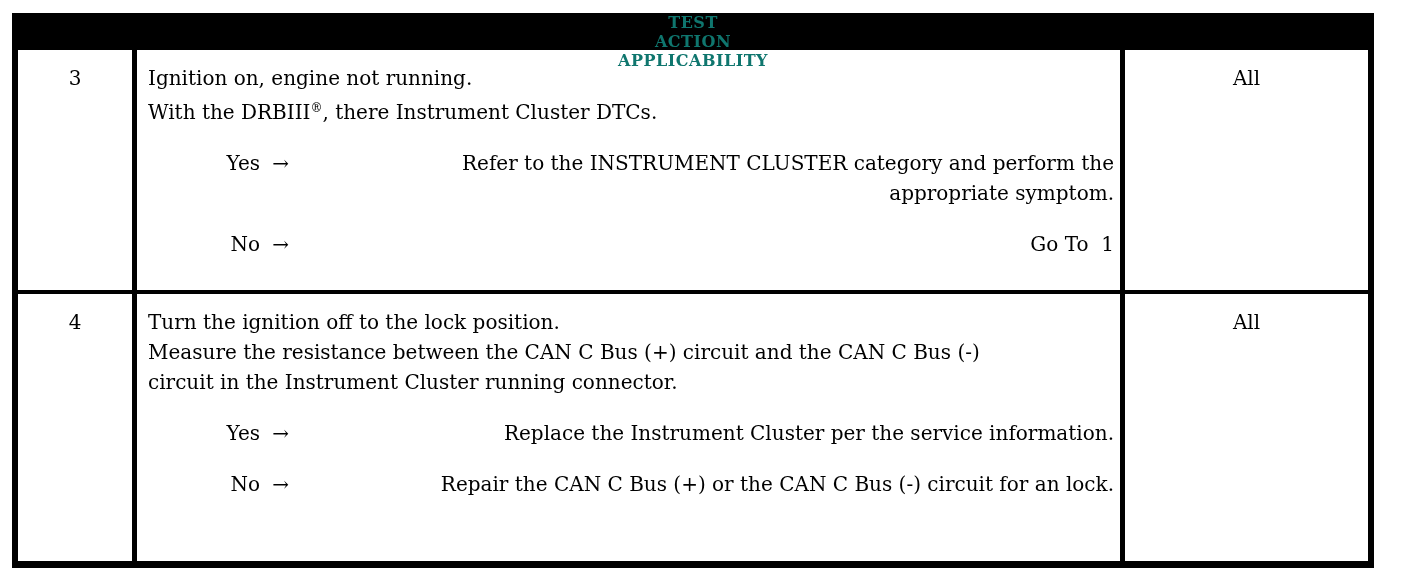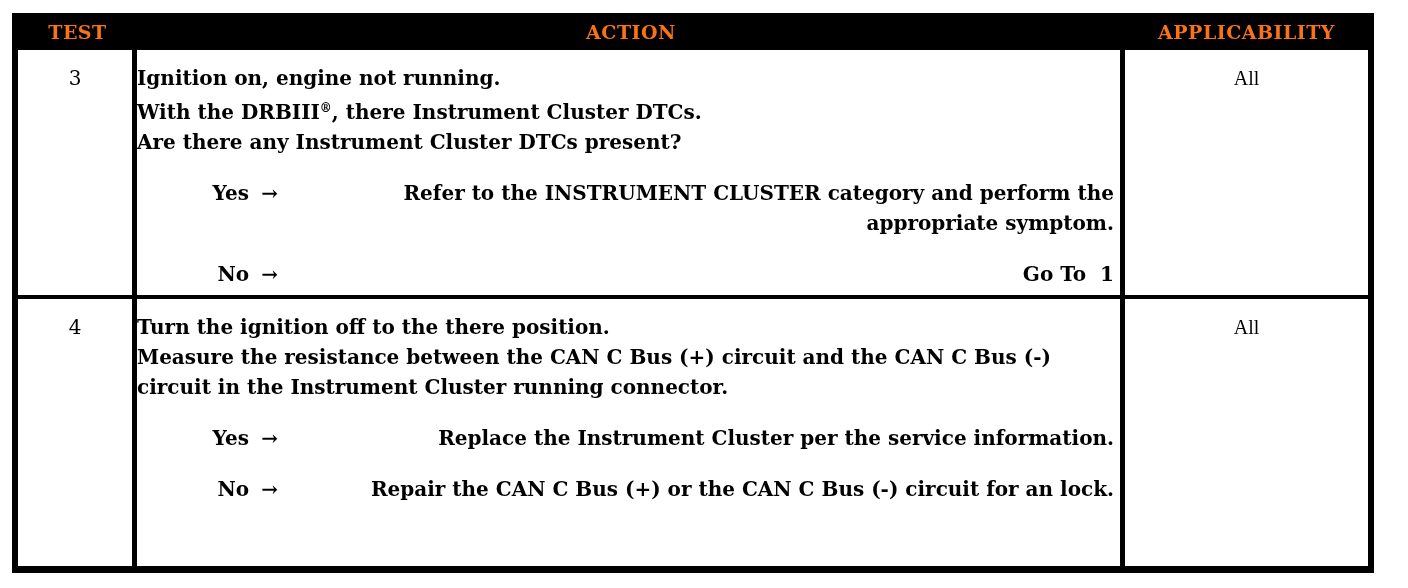--- a/index.html
+++ b/index.html
@@ -25,52 +25,51 @@
     border-right: 6px solid #000;
     border-bottom: 7px solid #000;
     background: #ffffff;
   }
   
   .thead {
     display: flex;
     align-items: center;
     height: 37px;
     background: #000000;
-    color: #f97316;
+    color: #0f766e;
     font-weight: bold;
-    font-size: 19px;
+    font-size: 16px;
     letter-spacing: 0.5px;
+    flex-direction: column;
   }
   .th { text-align: center; }
   .th-test { width: 119px; }
   .th-action { flex: 1; }
   .th-app { width: 243px; }
   
   .trow { display: flex; align-items: stretch; }
   .trow + .trow { border-top: 4px solid #000; }
   .trow-3 { min-height: 240px; }
   .trow-4 { min-height: 267px; }
   .tcell { box-sizing: border-box; padding-top: 13px; font-size: 20px; line-height: 30px; }
   .tcell-test {
     width: 119px;
     border-right: 5px solid #000;
     text-align: center;
   }
   .tcell-action {
     flex: 1;
     border-right: 5px solid #000;
-    padding-left: 0;
+    padding-left: 11px;
     padding-right: 6px;
     padding-bottom: 6px;
-    font-weight: bold;
   }
   .tcell-app {
     width: 243px;
     text-align: center;
-    font-family: Liberation Serif, serif;
   }
   .action-line { margin: 0; }
   .reg-mark { font-size: 12px; vertical-align: 7px; letter-spacing: 0; }
   .branch {
     display: flex;
     margin-left: 74px;
     margin-top: 21px;
     text-align: right;
   }
   .branch-answer { width: 38px; flex: 0 0 auto; }
@@ -88,21 +87,20 @@
     <div class="th th-app">APPLICABILITY</div>
   </div>
 
   <div class="trow trow-3">
     <div class="tcell tcell-test">
       <span>3</span>
     </div>
     <div class="tcell tcell-action">
       <p class="action-line">Ignition on, engine not running.</p>
       <p class="action-line"><span>With the DRBIII</span><span class="reg-mark">®</span><span>, there Instrument Cluster DTCs.</span></p>
-      <p class="action-line">Are there any Instrument Cluster DTCs present?</p>
 
       <div class="branch">
         <span class="branch-answer">Yes</span>
         <span class="branch-arrow">→</span>
         <span class="branch-result">Refer to the INSTRUMENT CLUSTER category and perform the
 appropriate symptom.</span>
       </div>
       <div class="branch">
         <span class="branch-answer">No</span>
         <span class="branch-arrow">→</span>
@@ -112,21 +110,21 @@
     <div class="tcell tcell-app">
       <span>All</span>
     </div>
   </div>
 
   <div class="trow trow-4">
     <div class="tcell tcell-test">
       <span>4</span>
     </div>
     <div class="tcell tcell-action">
-      <p class="action-line">Turn the ignition off to the there position.</p>
+      <p class="action-line">Turn the ignition off to the lock position.</p>
       <p class="action-line">Measure the resistance between the CAN C Bus (+) circuit and the CAN C Bus (-)</p>
       <p class="action-line">circuit in the Instrument Cluster running connector.</p>
 
       <div class="branch">
         <span class="branch-answer">Yes</span>
         <span class="branch-arrow">→</span>
         <span class="branch-result">Replace the Instrument Cluster per the service information.</span>
       </div>
       <div class="branch">
         <span class="branch-answer">No</span>

